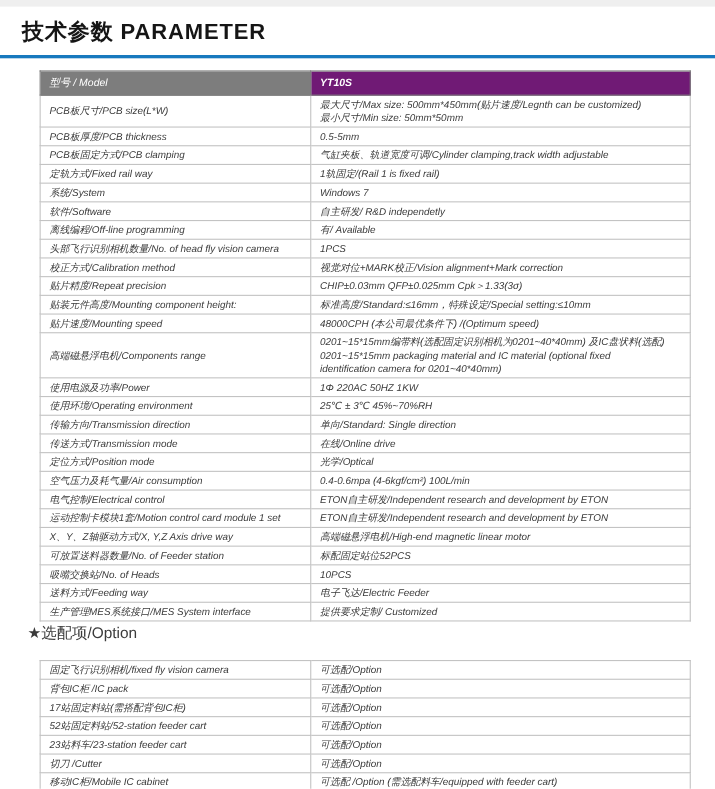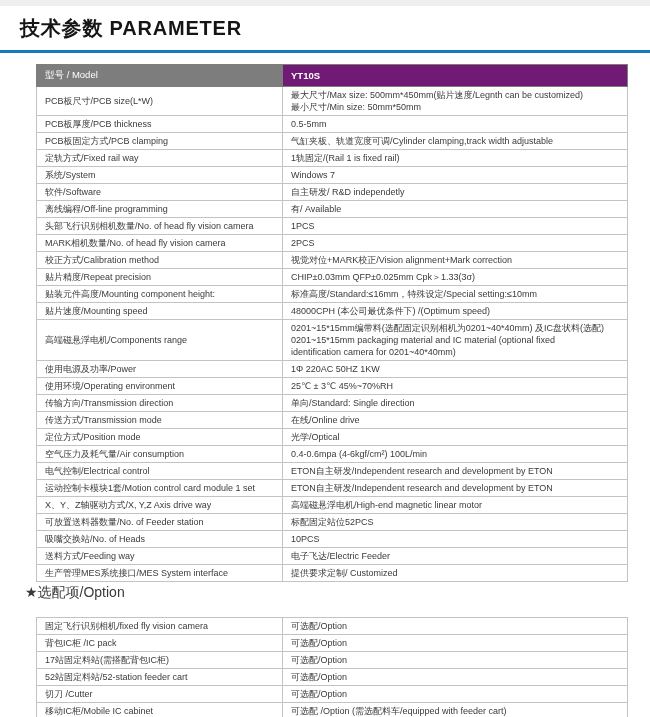--- a/index.html
+++ b/index.html
@@ -23,20 +23,21 @@
     letter-spacing: 0.8px;
   }
   .accent-line {
     margin-top: 8px;
     height: 3px;
     width: 650px;
     background: #1879be;
   }
   .table-wrap {
     margin: 11px 16px 0 36px;
+    font-style: italic;
   }
   table.param-table {
     border-collapse: collapse;
     width: 591px;
     table-layout: fixed;
   }
   table.param-table col.c1 { width: 246px; }
   table.param-table col.c2 { width: 345px; }
   table.param-table thead th {
     background: #7d7d7d;
@@ -130,26 +131,20 @@
             <div class="value-line">有/ Available</div>
           </td>
         </tr>
         <tr>
           <td>头部飞行识别相机数量/No. of head fly vision camera</td>
           <td>
             <div class="value-line">1PCS</div>
           </td>
         </tr>
         <tr>
-          <td>MARK相机数量/No. of head fly vision camera</td>
-          <td>
-            <div class="value-line">2PCS</div>
-          </td>
-        </tr>
-        <tr>
           <td>校正方式/Calibration method</td>
           <td>
             <div class="value-line">视觉对位+MARK校正/Vision alignment+Mark correction</div>
           </td>
         </tr>
         <tr>
           <td>贴片精度/Repeat precision</td>
           <td>
             <div class="value-line">CHIP±0.03mm  QFP±0.025mm   Cpk＞1.33(3σ)</div>
           </td>
@@ -283,20 +278,26 @@
             <div class="value-line">可选配/Option</div>
           </td>
         </tr>
         <tr>
           <td>52站固定料站/52-station feeder cart</td>
           <td>
             <div class="value-line">可选配/Option</div>
           </td>
         </tr>
         <tr>
+          <td>23站料车/23-station feeder cart</td>
+          <td>
+            <div class="value-line">可选配/Option</div>
+          </td>
+        </tr>
+        <tr>
           <td>切刀 /Cutter</td>
           <td>
             <div class="value-line">可选配/Option</div>
           </td>
         </tr>
         <tr>
           <td>移动IC柜/Mobile IC cabinet</td>
           <td>
             <div class="value-line">可选配 /Option (需选配料车/equipped with feeder cart)</div>
           </td>

